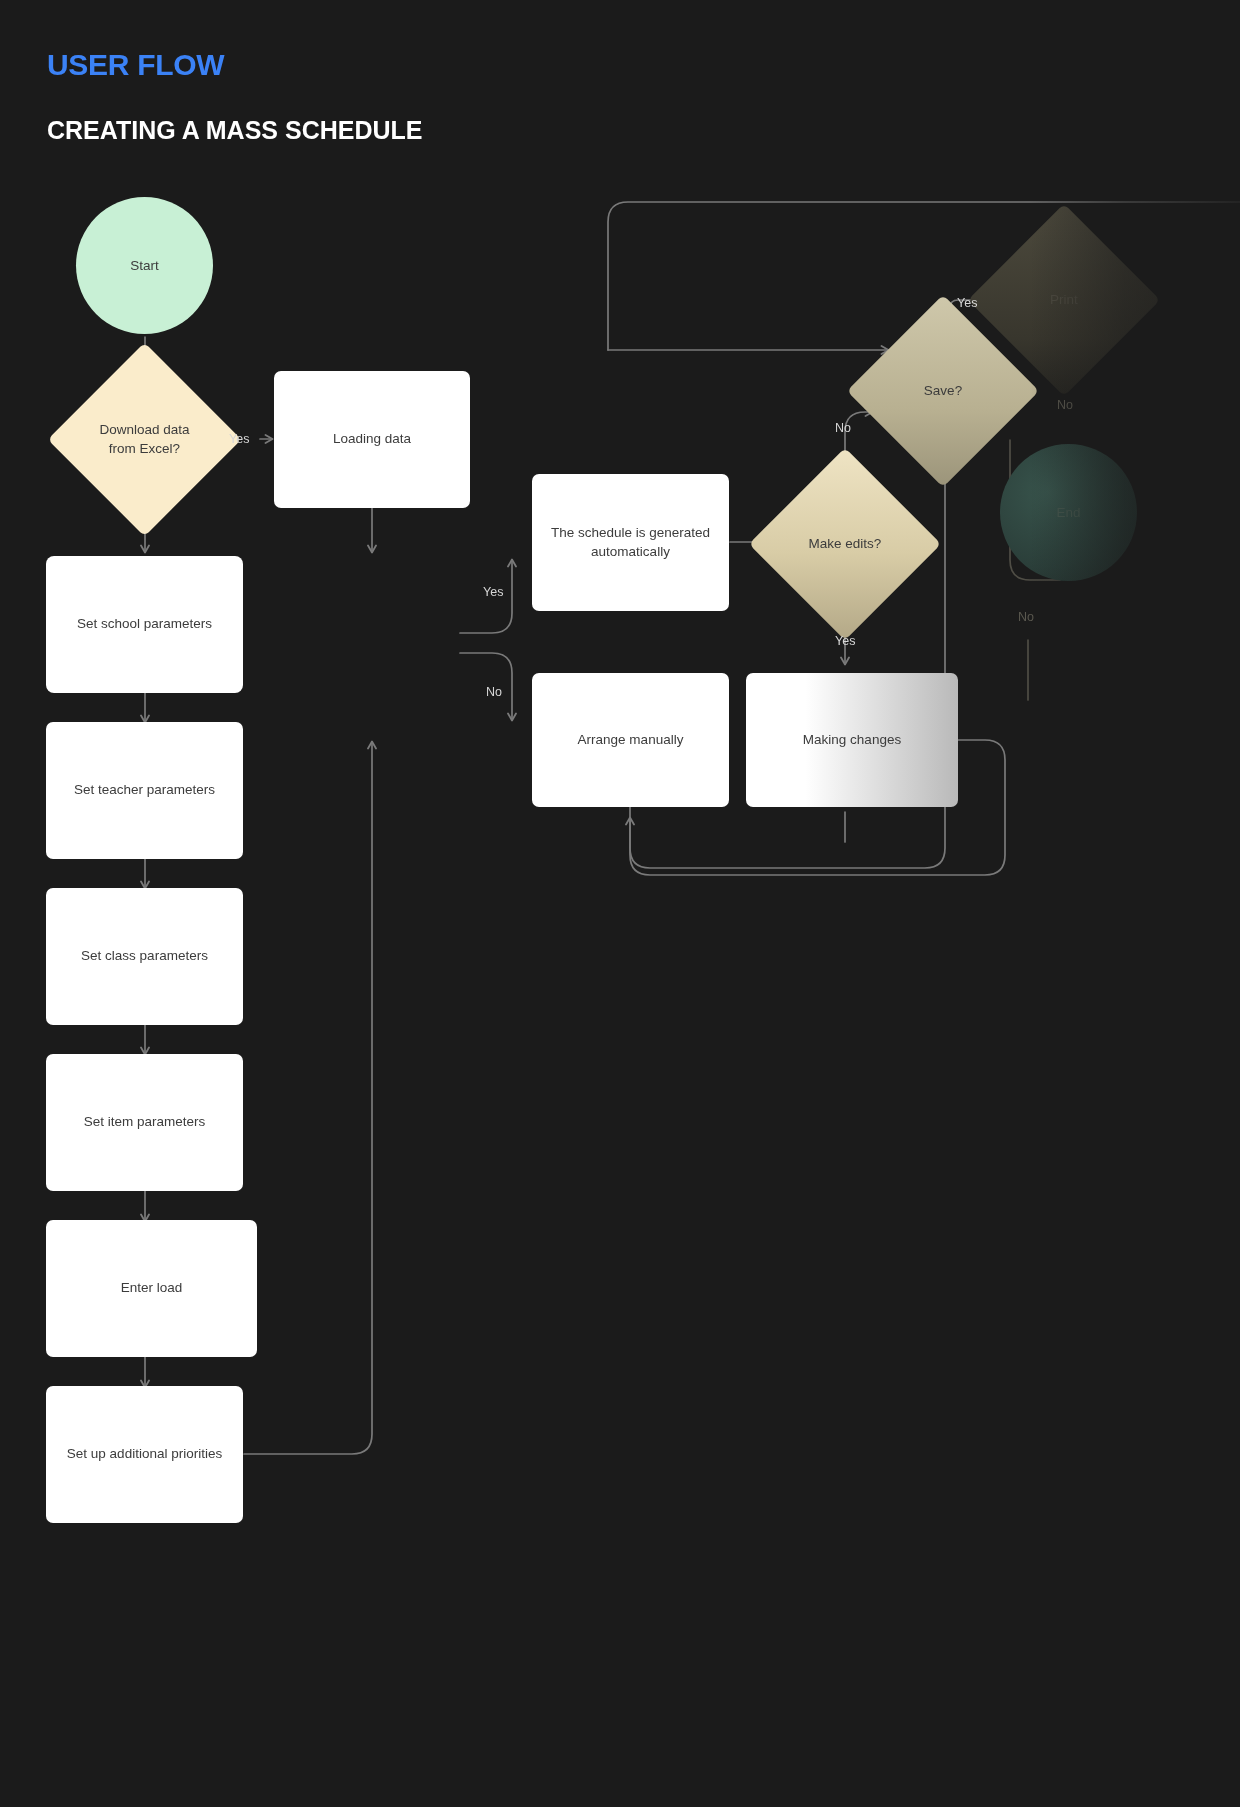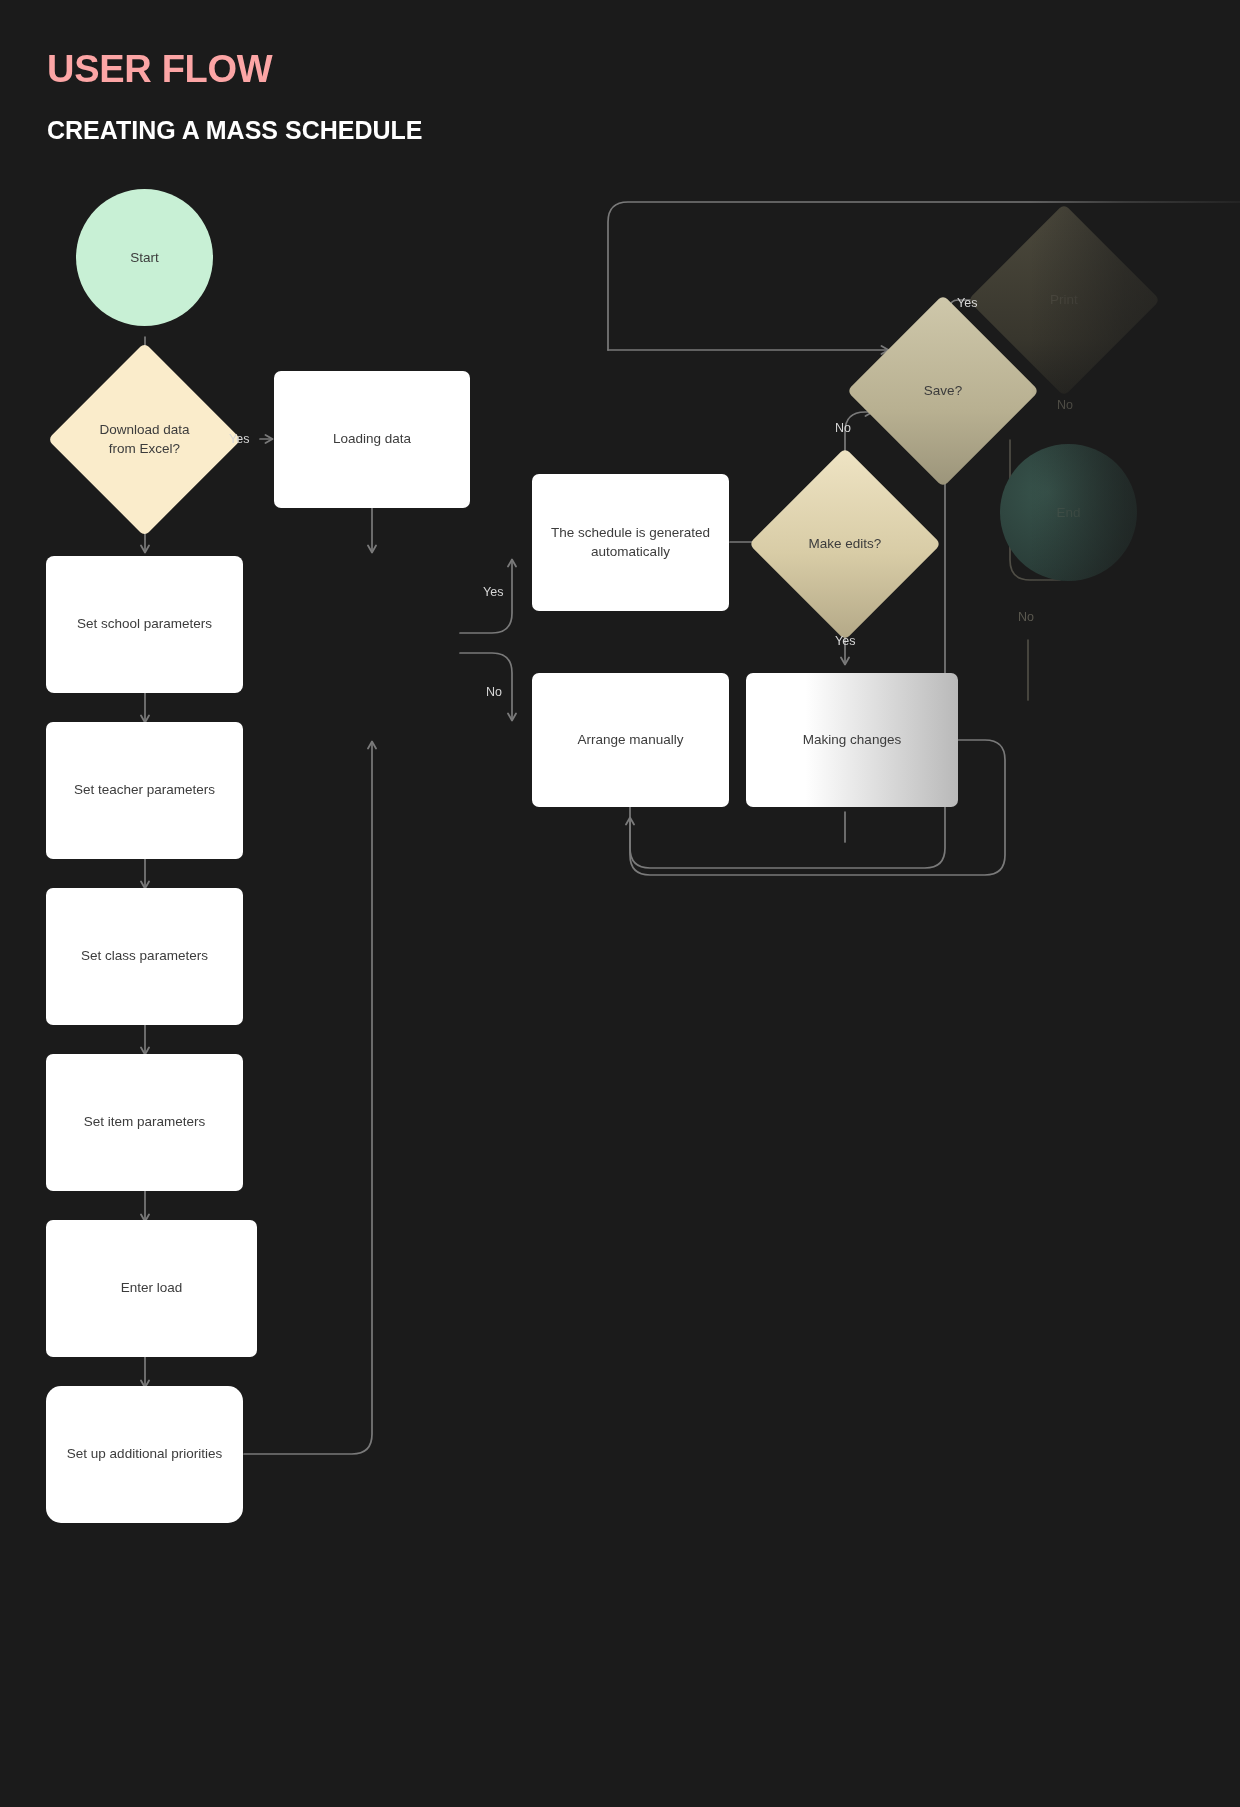--- a/index.html
+++ b/index.html
@@ -14,24 +14,24 @@
     position: relative;
     width: 1240px;
     height: 1807px;
     background: #1b1b1b;
     overflow: hidden;
   }
   
   #title {
     position: absolute;
     left: 47px; top: 48px;
-    font-size: 38px;
+    font-size: 30px;
     font-weight: bold;
     letter-spacing: -0.3px;
-    color: #fca5a5;
+    color: #3b82f6;
   }
   #subtitle {
     position: absolute;
     left: 47px; top: 116px;
     font-size: 25px;
     font-weight: 700;
     letter-spacing: 0px;
     color: #ffffff;
   }
   
@@ -170,21 +170,21 @@
       <path d="M608,350 L608,222 Q608,202 628,202 L1240,202"></path>
       <path d="M608,350 L888,350" marker-end="url(#ah)"></path>
     </g>
 
     <g fill="none" stroke="#4f4d45" stroke-width="1.7" stroke-linecap="round" stroke-linejoin="round">
       <path d="M1010,440 L1010,560 Q1010,580 1030,580 L1060,580"></path>
       <path d="M1028,640 L1028,700"></path>
     </g>
   </svg>
 
-  <div class="node terminator start" style="left:76px; top:189px; width:137px; height:137px;">
+  <div class="node terminator start" style="left:76px; top:197px; width:137px; height:137px;">
     <span>Start</span>
   </div>
 
   <div class="diamond-wrap d-cream" style="left:76px; top:371px; width:137px; height:137px;">
     <div class="diamond-shape"></div>
     <div class="diamond-label">Download data from Excel?</div>
   </div>
 
   <div class="node proc" style="left:274px; top:371px; width:196px; height:137px;">
     <span>Loading data</span>
@@ -198,21 +198,21 @@
   </div>
   <div class="node proc" style="left:46px; top:888px; width:197px; height:137px;">
     <span>Set class parameters</span>
   </div>
   <div class="node proc" style="left:46px; top:1054px; width:197px; height:137px;">
     <span>Set item parameters</span>
   </div>
   <div class="node proc" style="left:46px; top:1220px; width:211px; height:137px;">
     <span>Enter load</span>
   </div>
-  <div class="node proc" style="left:46px; top:1386px; width:197px; height:137px;border-radius:15px;">
+  <div class="node proc" style="left:46px; top:1386px; width:197px; height:137px;">
     <span>Set up additional priorities</span>
   </div>
 
 
   <div class="node proc" style="left:532px; top:474px; width:197px; height:137px;">
     <span>The schedule is generated automatically</span>
   </div>
 
   <div class="node proc" style="left:532px; top:673px; width:197px; height:134px;">
     <span>Arrange manually</span>

